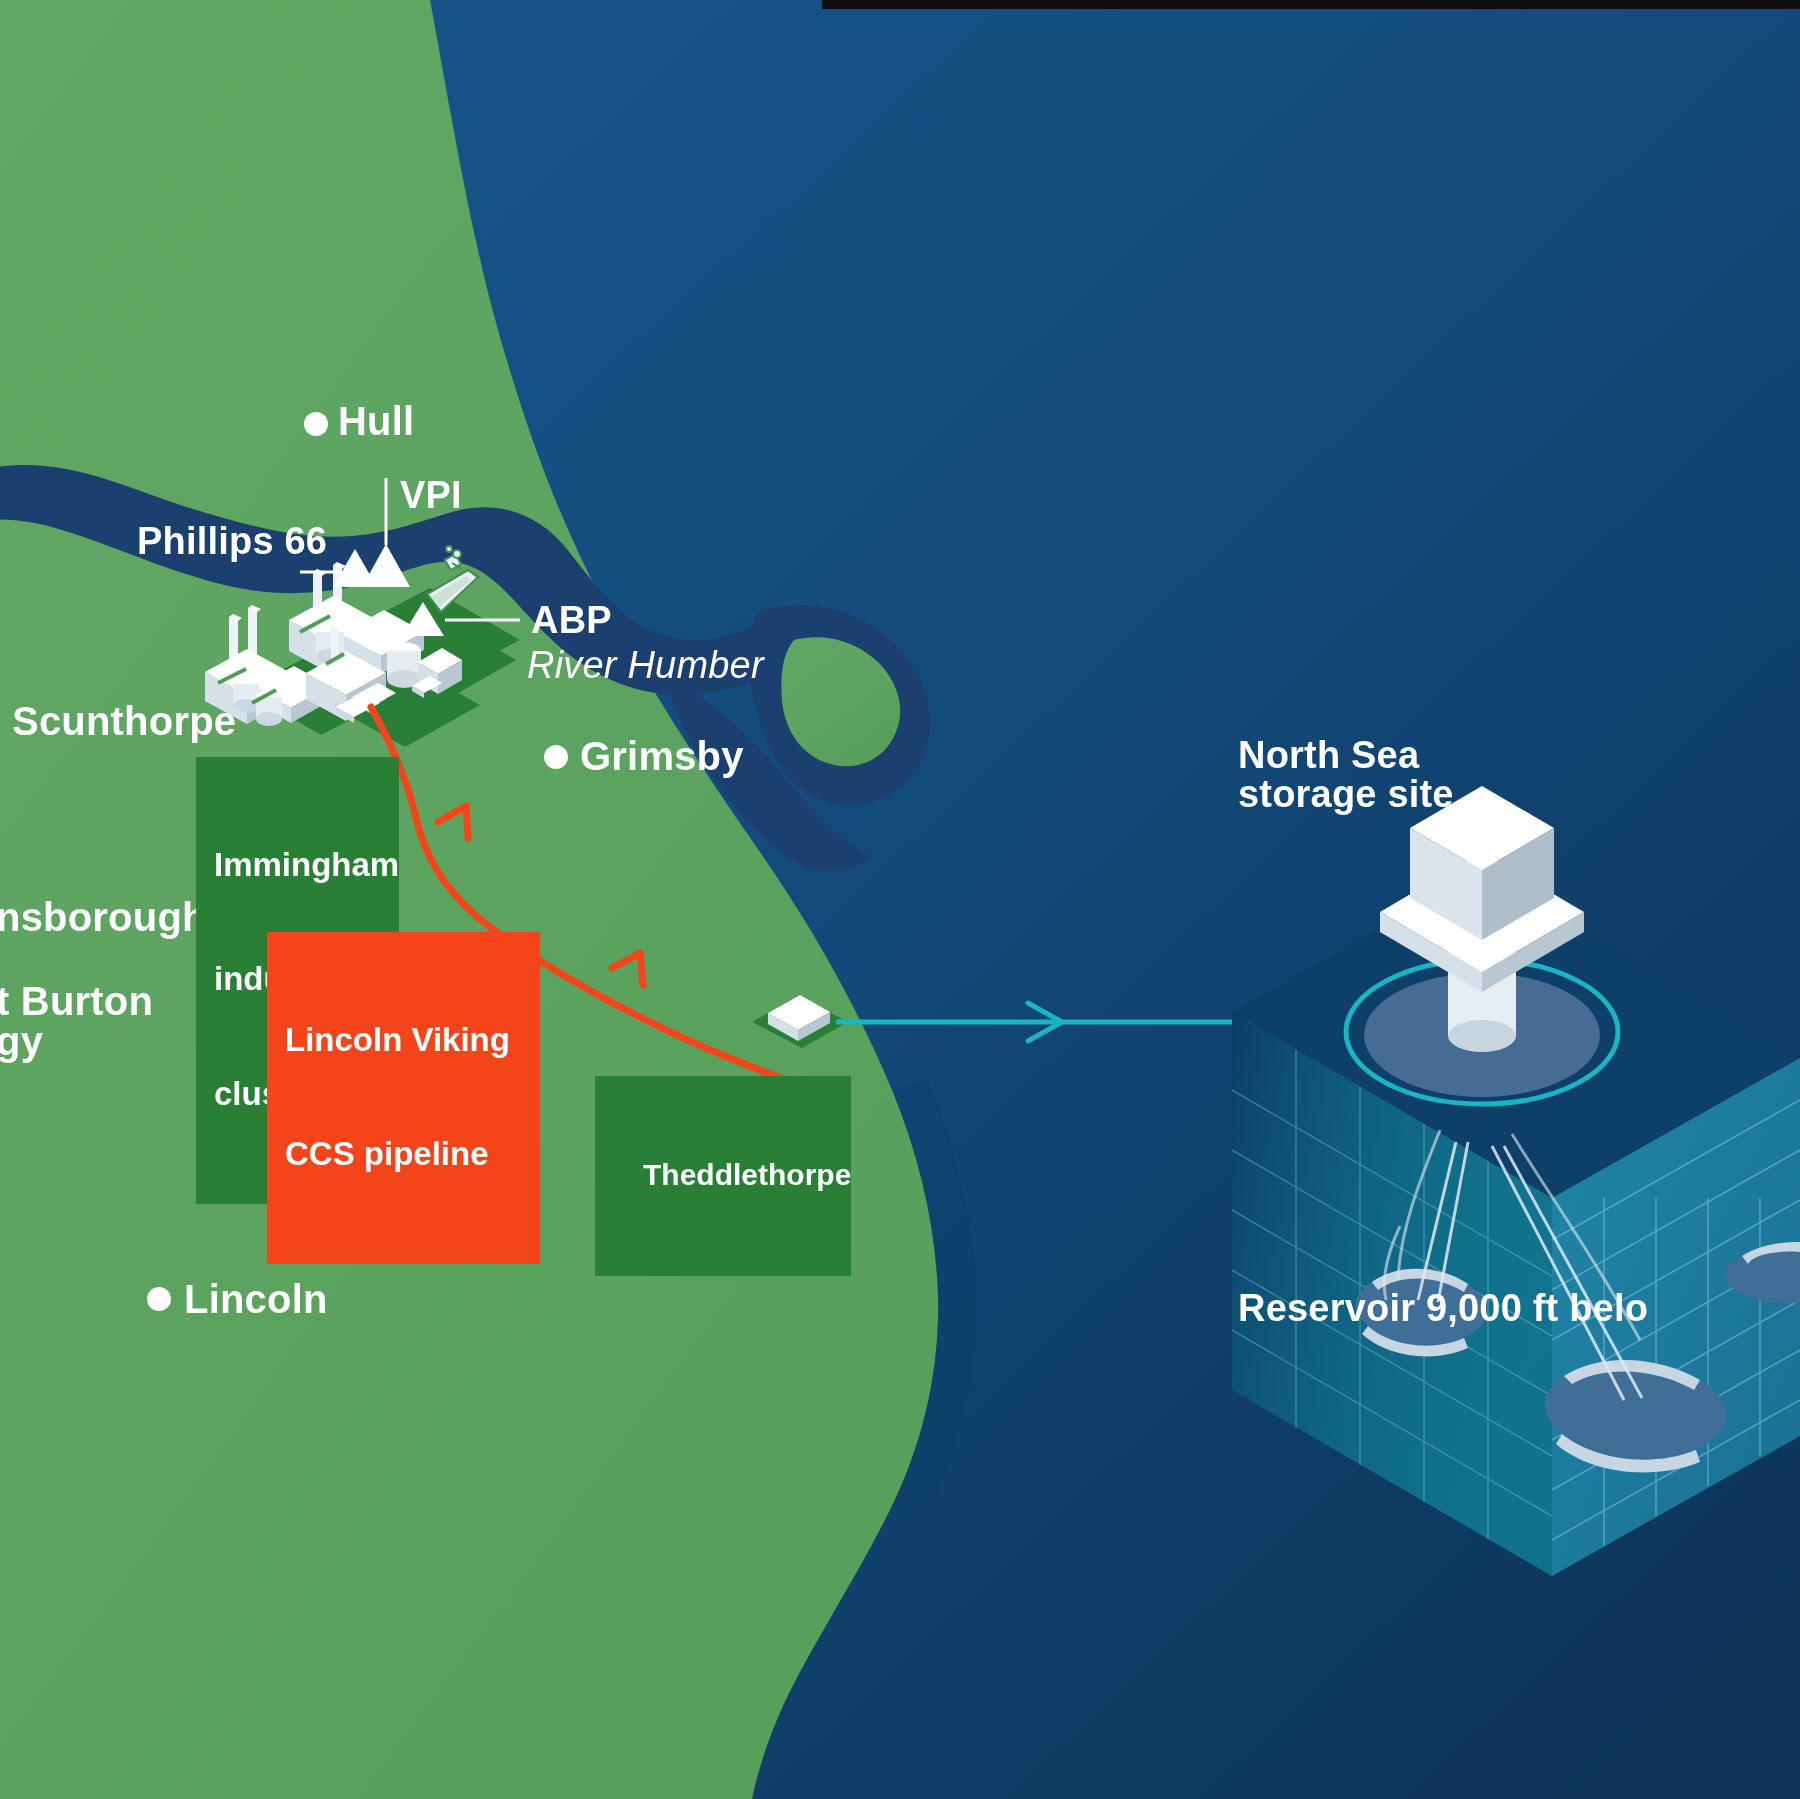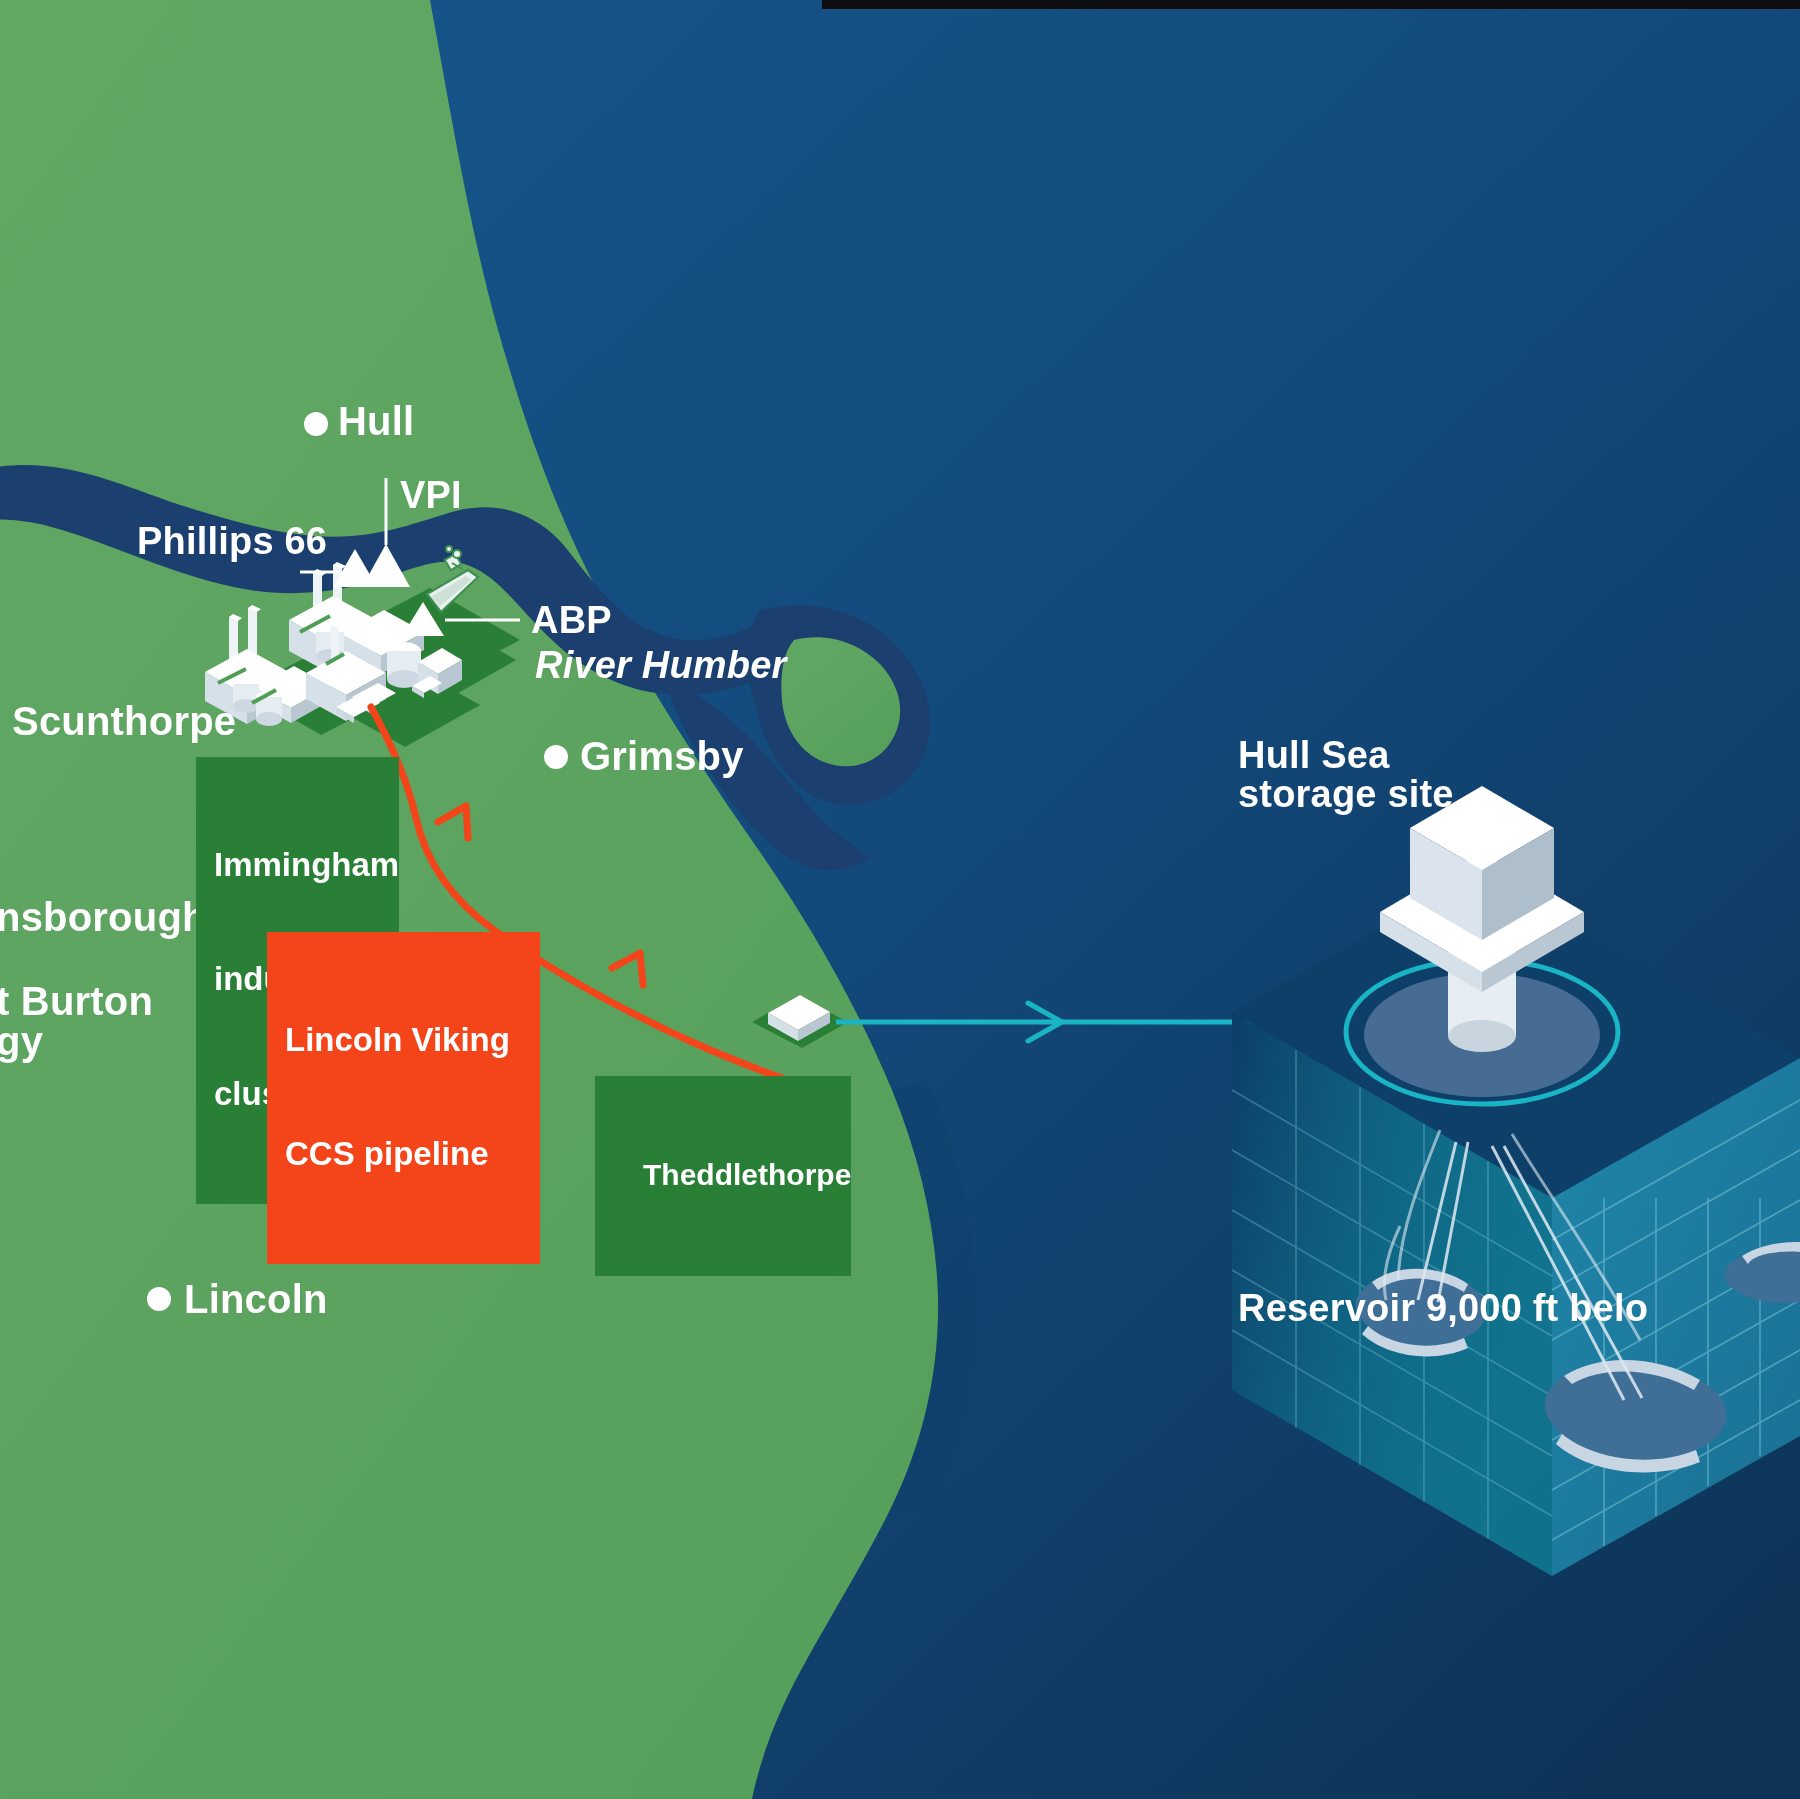--- a/index.html
+++ b/index.html
@@ -26,21 +26,21 @@
   }
   .lbl {
     position: absolute;
     color: #ffffff;
     font-weight: 700;
     letter-spacing: 0.2px;
     line-height: 1.18;
     white-space: pre;
     text-shadow: 0 0 1px rgba(0,0,0,0.12);
   }
-  .lbl.italic { font-style: italic; font-weight: 700; margin-left: 8px; }
+  .lbl.italic { font-style: italic; font-weight: 400; }
   .boxlbl {
     position: absolute;
     color: #ffffff;
     font-weight: 700;
     line-height: 1.16;
     white-space: pre;
     padding: 12px 18px 14px 18px;
     box-sizing: border-box;
   }
   .box-green { background: #2a7f37; }
@@ -372,21 +372,21 @@
   <div class="lbl" style="left:-4px; top:894px; font-size:40px;">nsborough</div>
   <div class="lbl" style="left:-4px; top:978px; font-size:40px;">t Burton</div>
   <div class="lbl" style="left:-4px; top:1018px; font-size:40px;">gy</div>
 
   <div class="lbl" style="left:400px; top:473px; font-size:38px;">VPI</div>
   <div class="lbl" style="left:137px; top:519px; font-size:38px;">Phillips 66</div>
   <div class="lbl" style="left:531px; top:598px; font-size:38px;">ABP</div>
 
   <div class="lbl italic" style="left:527px; top:643px; font-size:38px;">River Humber</div>
 
-  <div class="lbl" style="left:1238px; top:733px; font-size:38px;">Hull Sea</div>
+  <div class="lbl" style="left:1238px; top:733px; font-size:38px;">North Sea</div>
   <div class="lbl" style="left:1238px; top:772px; font-size:38px;">storage site</div>
 
   <div class="lbl" style="left:1238px; top:1286px; font-size:38px;">Reservoir 9,000 ft belo</div>
 
   <div class="boxlbl box-green" style="left:196px; top:757px; width:203px; font-size:33px;">
     <div>Immingham</div>
     <div>industrial</div>
     <div>cluster</div>
   </div>
 

